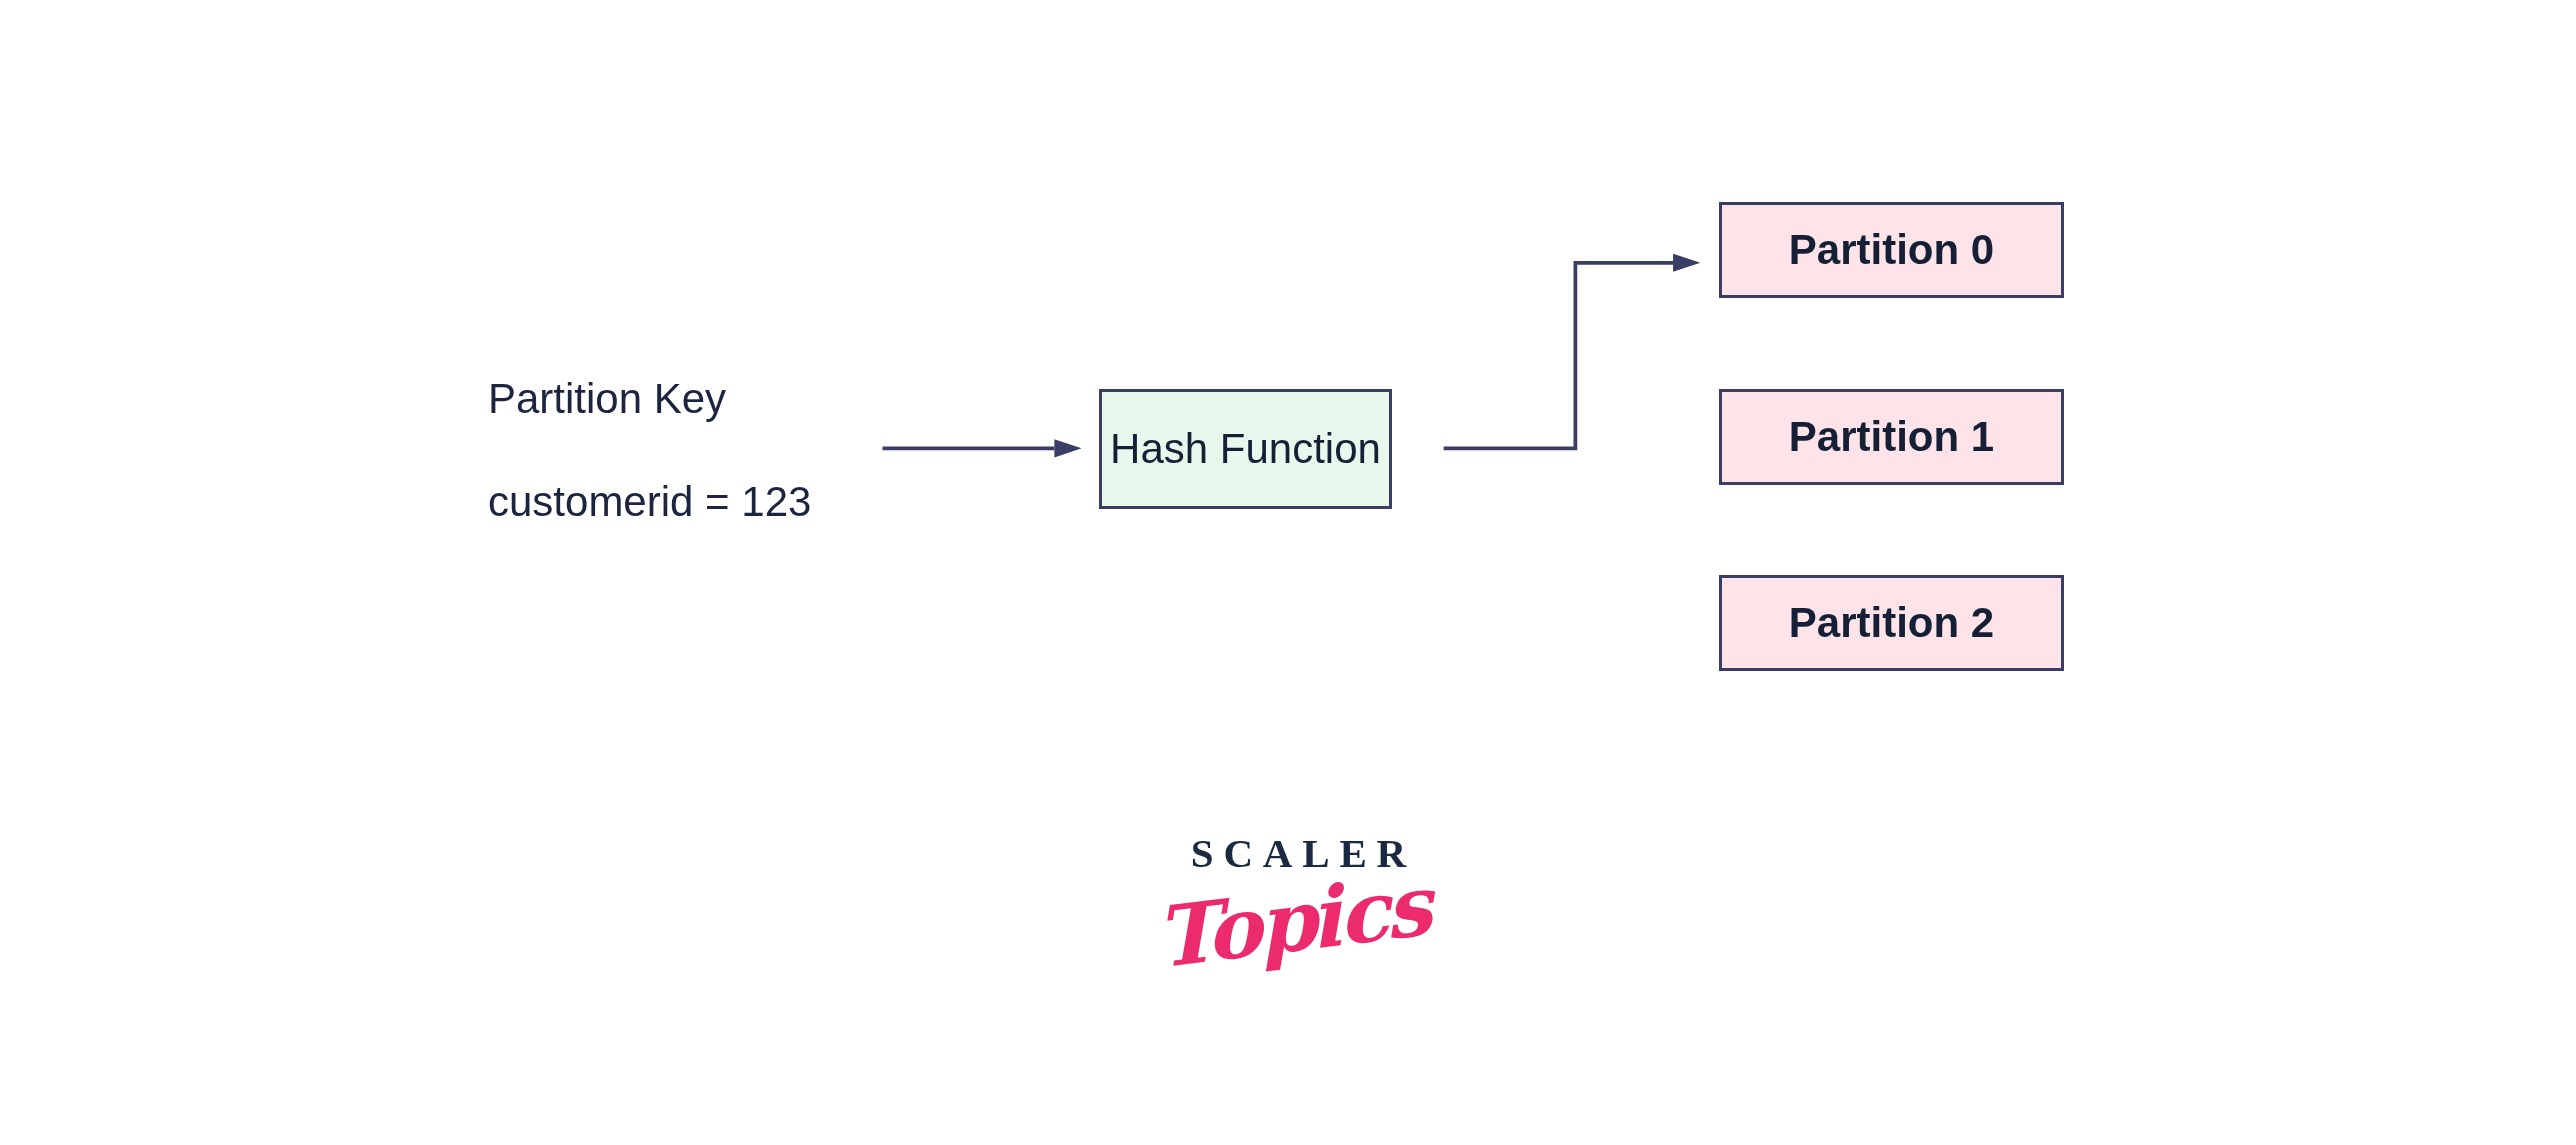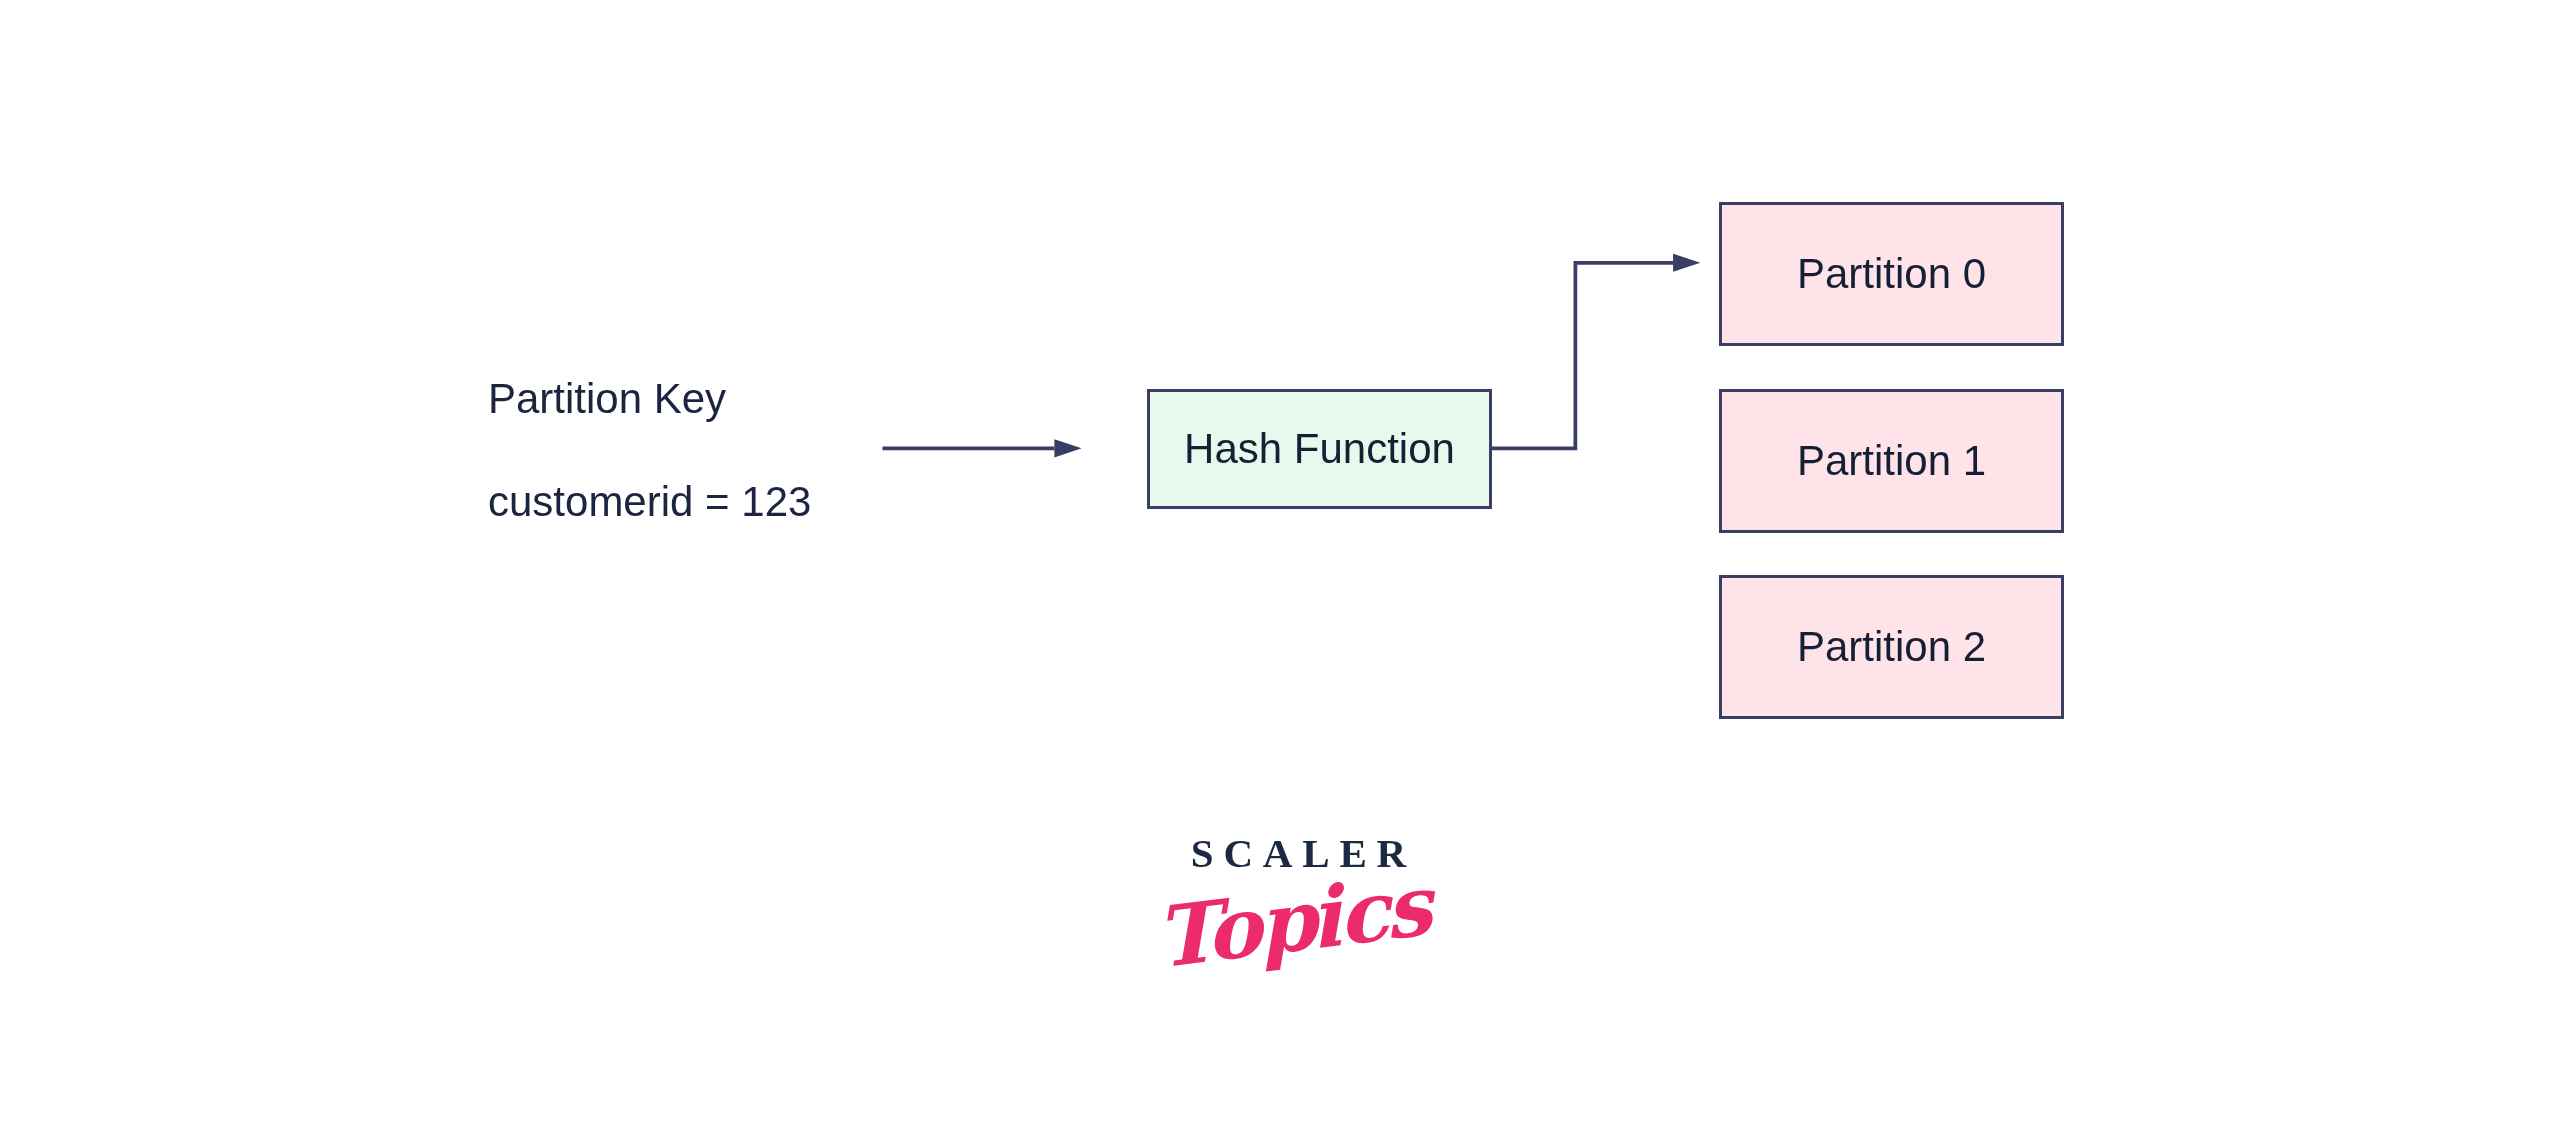--- a/index.html
+++ b/index.html
@@ -53,28 +53,28 @@
     border: 3.8px solid var(--line-navy);
     display: flex;
     align-items: center;
     justify-content: center;
     font-size: 42px;
     color: var(--box-text-navy);
     white-space: nowrap;
   }
   .hash-node {
     left: 1099px; top: 389px;
-    width: 345px; height: 120px;
+    width: 293px; height: 120px;
     background: var(--green-fill);
-    margin-left: 48px;
   }
   .partition-node {
     left: 1719px;
-    width: 345px; height: 144px;
+    width: 345px; height: 96px;
     background: var(--pink-fill);
+    font-weight: bold;
   }
   .partition-0 { top: 202px; }
   .partition-1 { top: 389px; }
   .partition-2 { top: 575px; text-align: center; }
   .logo {
     position: absolute;
     left: 1151px; top: 829px;
     width: 295px;
     text-align: center;
   }

